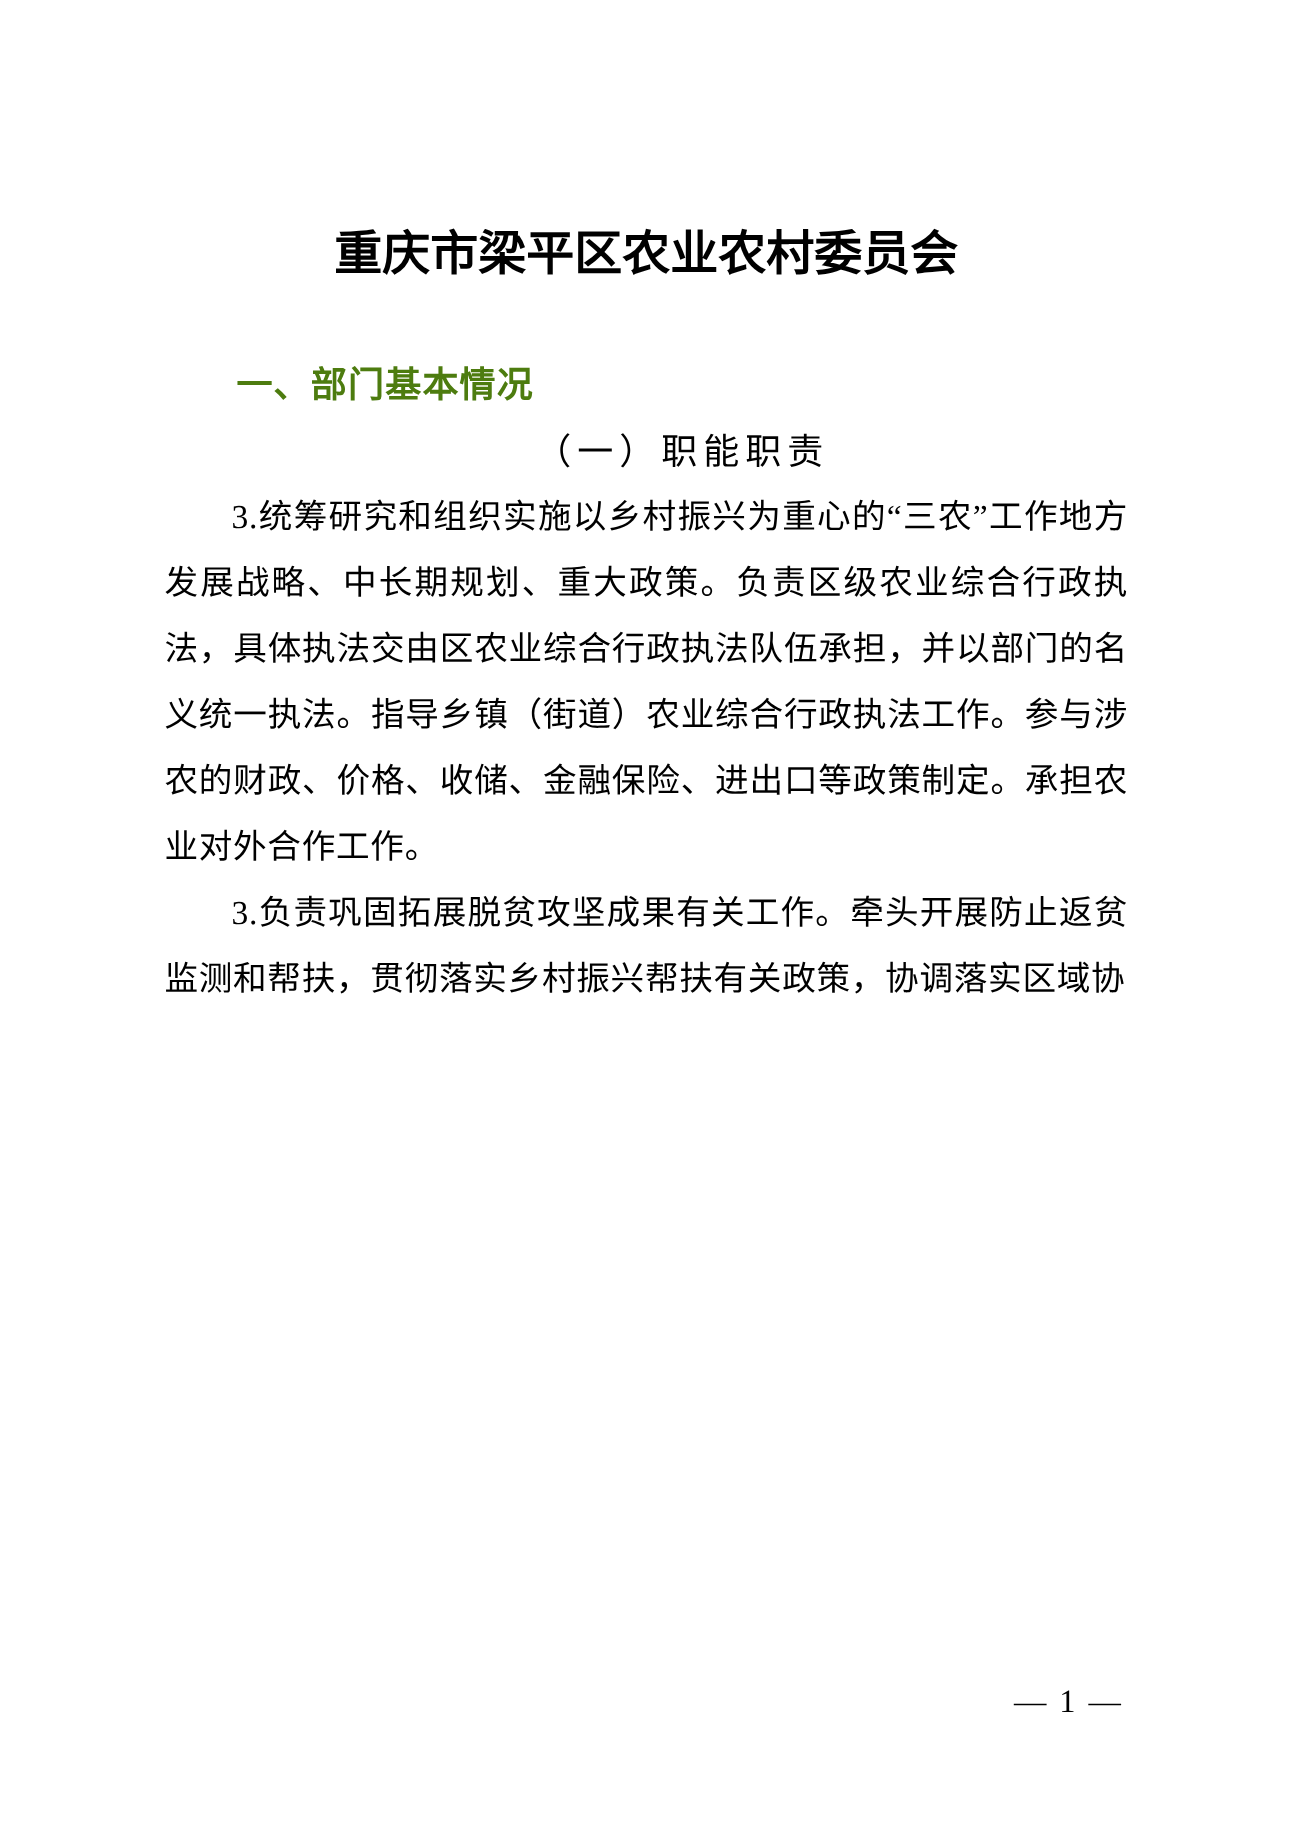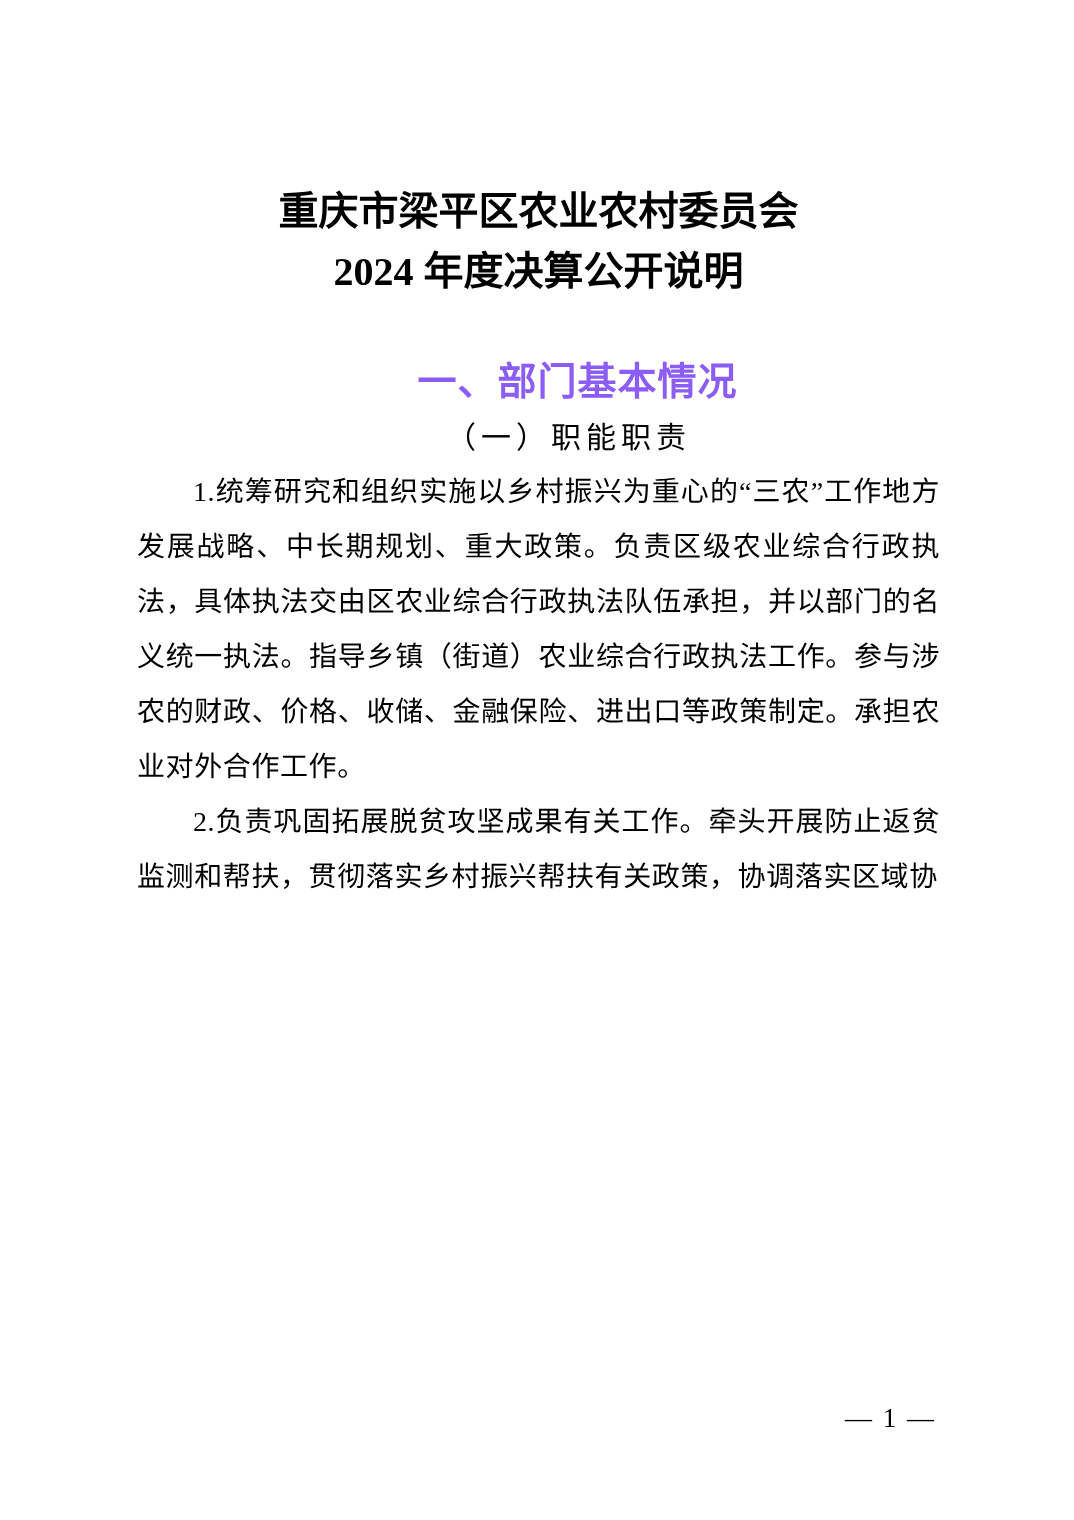--- a/index.html
+++ b/index.html
@@ -25,26 +25,25 @@
     font-weight: bold;
     font-size: 40px;
     line-height: 60px;
     color: #000000;
   }
   .doc-title .title-line { display: block; }
   .section-heading {
     margin-top: 58px;
     font-family: "Liberation Sans", sans-serif;
     font-weight: bold;
-    font-size: 39px;
+    font-size: 30px;
     line-height: 44px;
     text-indent: 2em;
     letter-spacing: 1px;
-    color: #8b5cf6;
-    text-align: center;
+    color: #4d7c0f;
   }
   .sub-heading {
     margin-top: 12px;
     font-family: "Liberation Serif", serif;
     font-weight: normal;
     font-size: 30px;
     line-height: 44px;
     text-indent: 2em;
     letter-spacing: 5px;
     color: #000000;
@@ -72,27 +71,26 @@
     color: #000000;
   }
 </style>
 </head>
 <body>
 
 <div class="page">
 
   <h1 class="doc-title">
     <span class="title-line">重庆市梁平区农业农村委员会</span>
-    <span class="title-line">2024 年度决算公开说明</span>
   </h1>
 
   <h2 class="section-heading">一、部门基本情况</h2>
 
   <h3 class="sub-heading">（一）职能职责</h3>
 
   <div class="body-block">
-    <p class="body-para">1.统筹研究和组织实施以乡村振兴为重心的“三农”工作地方发展战略、中长期规划、重大政策。负责区级农业综合行政执法，具体执法交由区农业综合行政执法队伍承担，并以部门的名义统一执法。指导乡镇（街道）农业综合行政执法工作。参与涉农的财政、价格、收储、金融保险、进出口等政策制定。承担农业对外合作工作。</p>
-    <p class="body-para">2.负责巩固拓展脱贫攻坚成果有关工作。牵头开展防止返贫监测和帮扶，贯彻落实乡村振兴帮扶有关政策，协调落实区域协</p>
+    <p class="body-para">3.统筹研究和组织实施以乡村振兴为重心的“三农”工作地方发展战略、中长期规划、重大政策。负责区级农业综合行政执法，具体执法交由区农业综合行政执法队伍承担，并以部门的名义统一执法。指导乡镇（街道）农业综合行政执法工作。参与涉农的财政、价格、收储、金融保险、进出口等政策制定。承担农业对外合作工作。</p>
+    <p class="body-para">3.负责巩固拓展脱贫攻坚成果有关工作。牵头开展防止返贫监测和帮扶，贯彻落实乡村振兴帮扶有关政策，协调落实区域协</p>
   </div>
 
   <div class="page-number">— 1 —</div>
 
 </div>
 
 </body></html>

